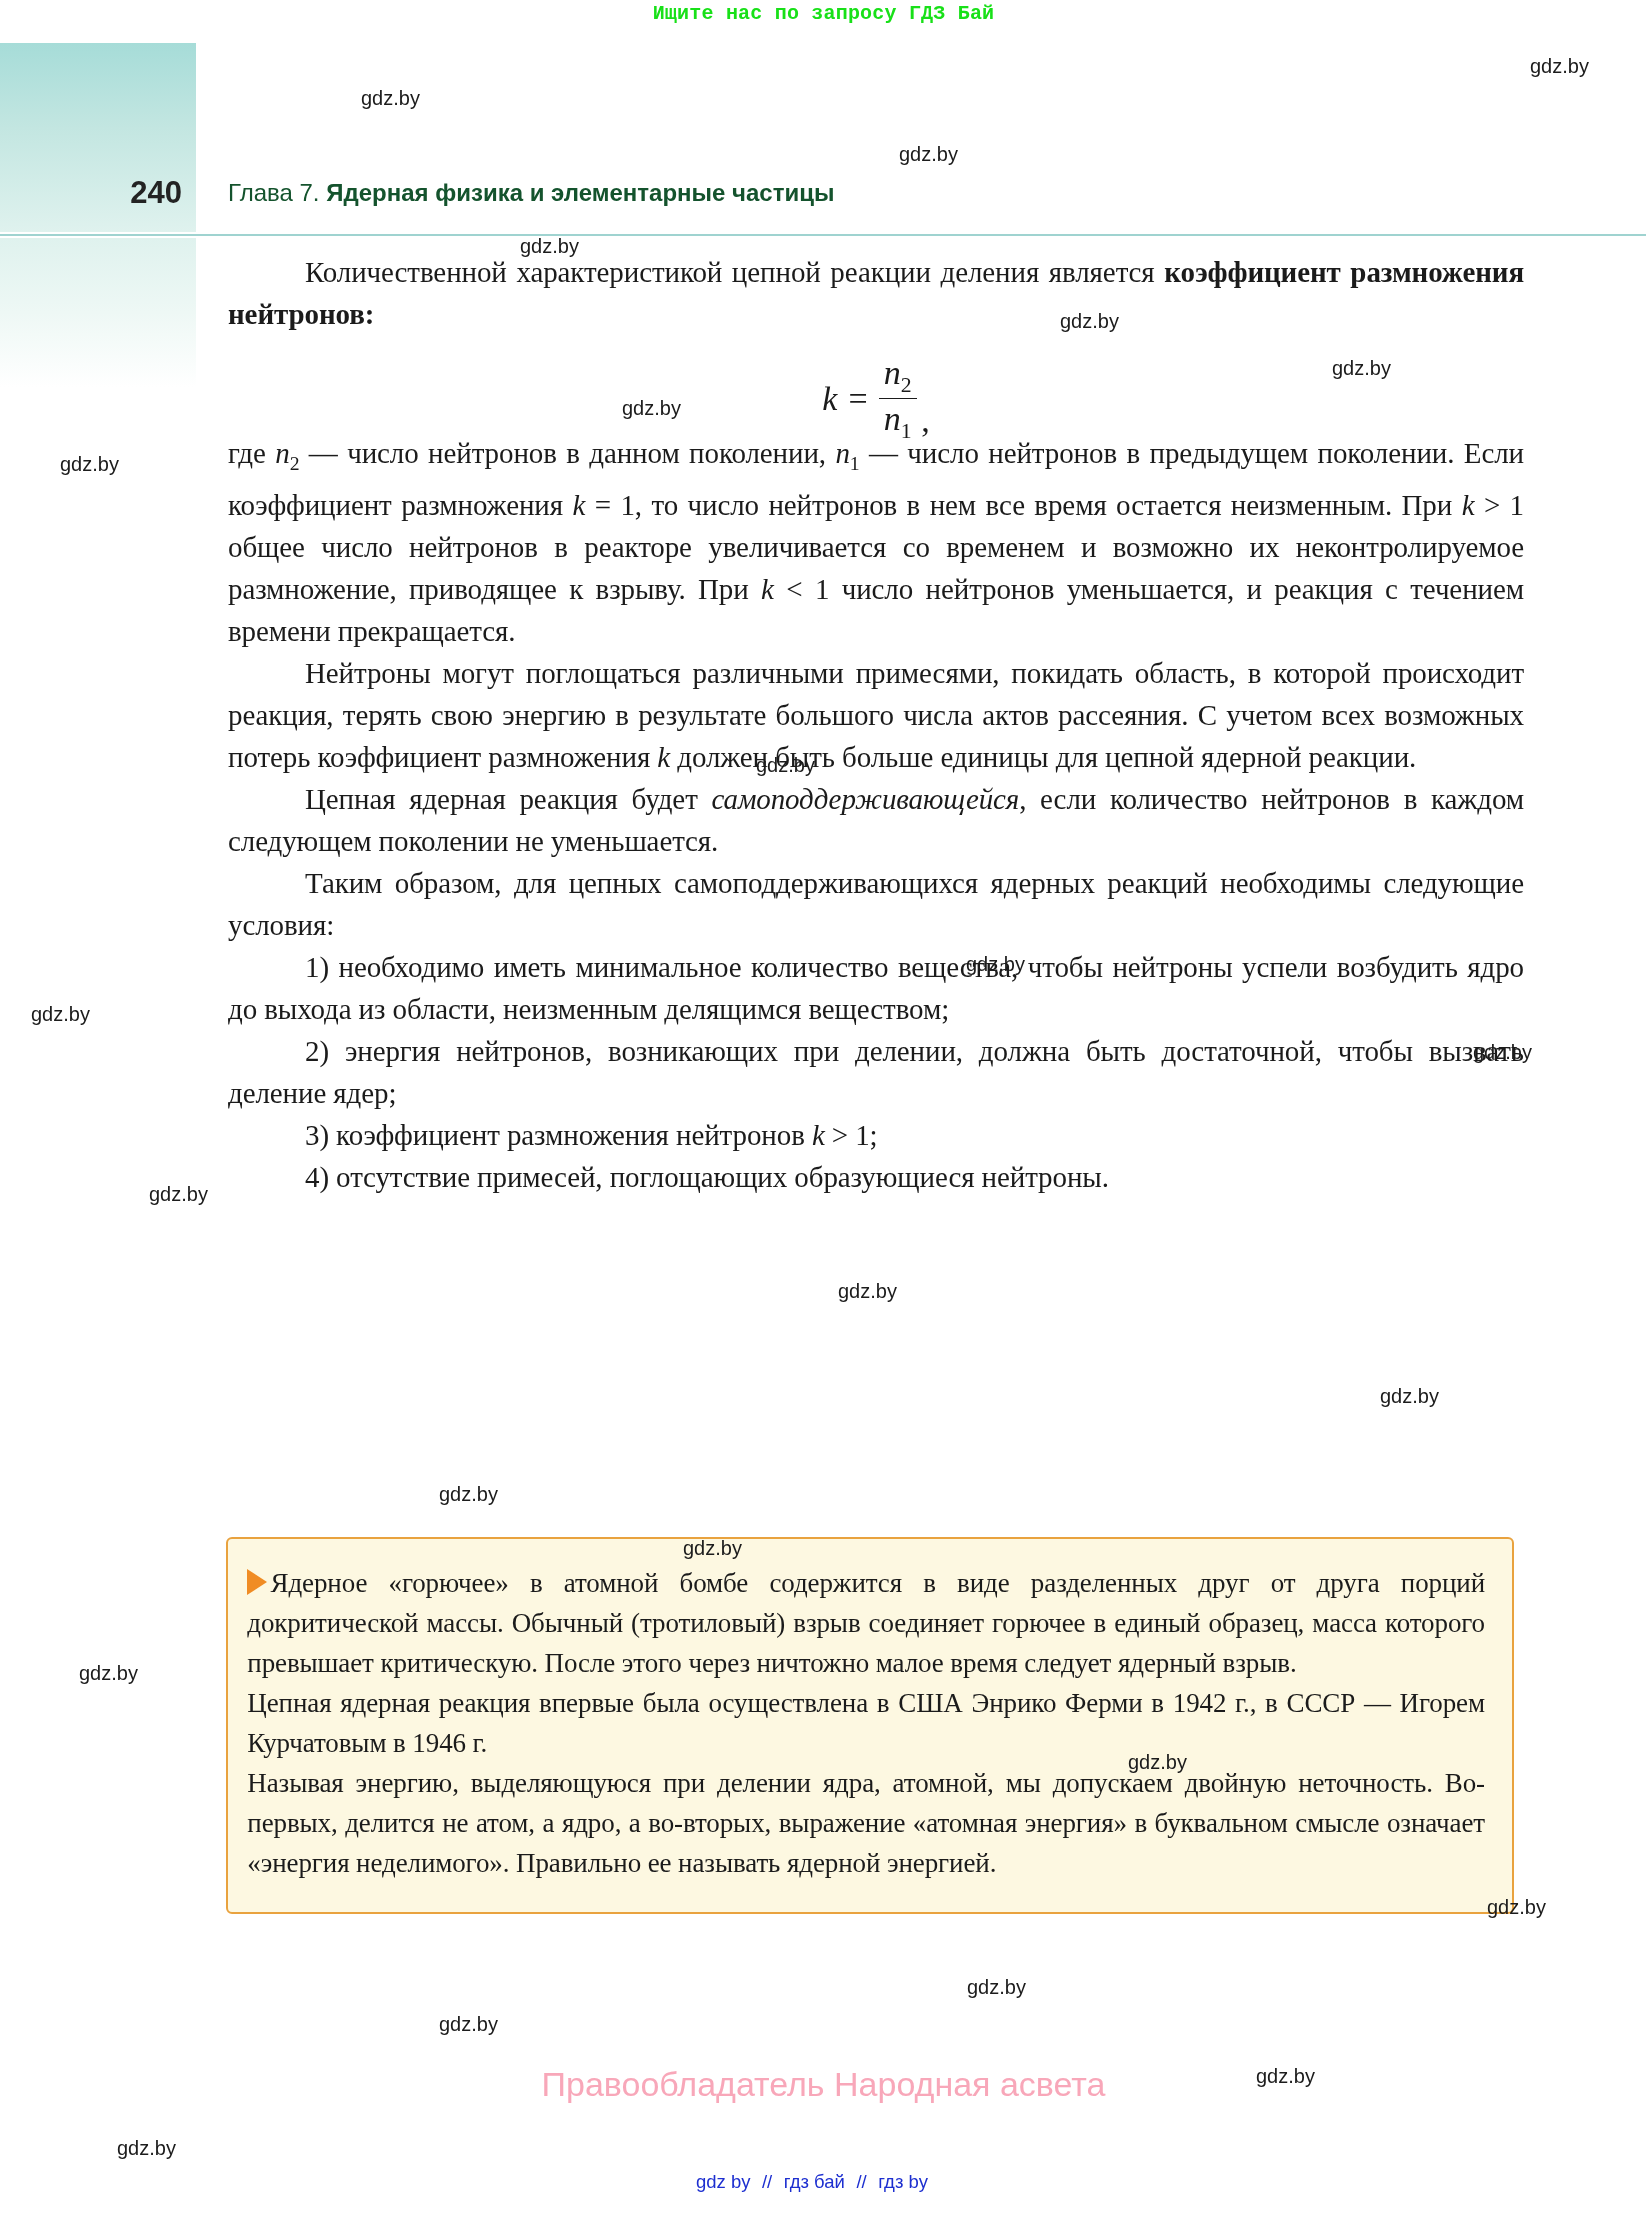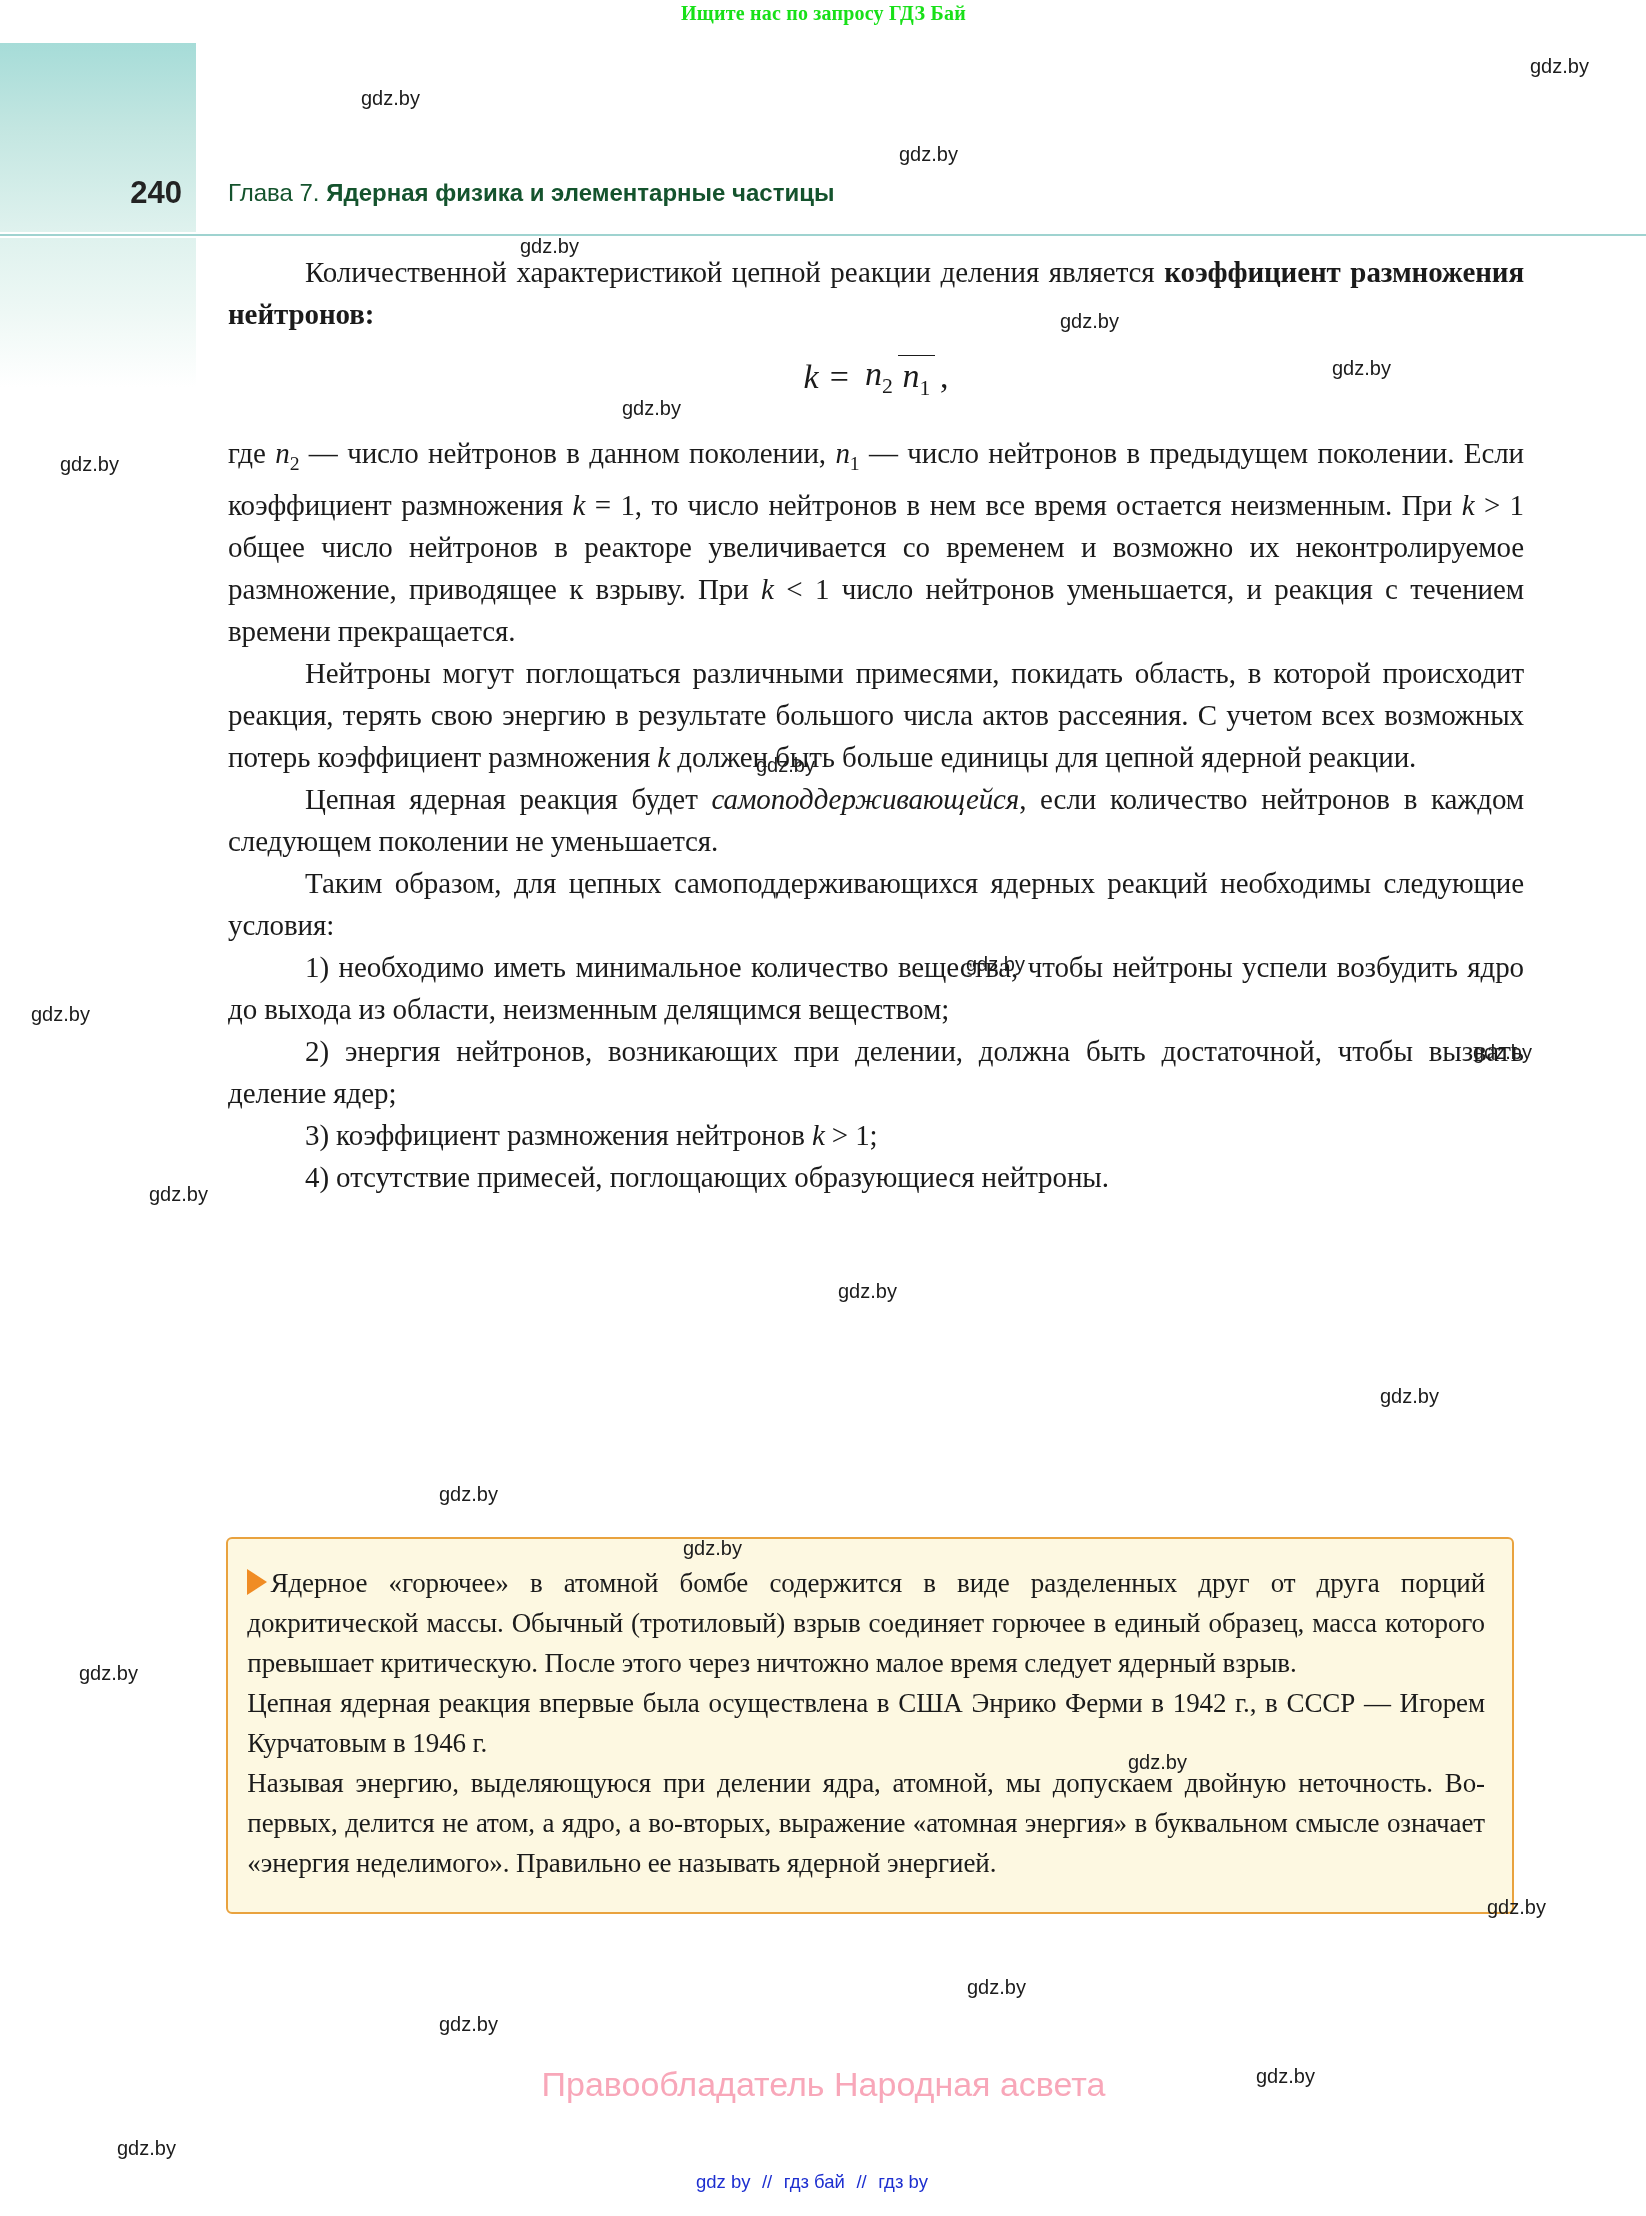--- a/index.html
+++ b/index.html
@@ -14,21 +14,21 @@
     overflow: hidden;
     font-family: "Liberation Serif", "DejaVu Serif", serif;
     color: #1b1b1b;
   }
 
   
   #promo-banner {
     position: absolute;
     top: 1.6px; left: 0; right: 0;
     text-align: center;
-    font-family: Liberation Serif, serif;
+    font-family: Liberation Mono, monospace;
     font-weight: bold;
     font-size: 20px;
     color: #18e018;
     letter-spacing: 0.2px;
     white-space: nowrap;
   }
 
   
   #tealblock-top {
     position: absolute;
@@ -112,21 +112,21 @@
     display: inline-flex;
     align-items: center;
     font-family: "Liberation Serif", "DejaVu Serif", serif;
     font-size: 34px;
   }
   .frac-expr .lhs  { font-style: italic; margin-right: 11.3px; }
   .frac-expr .eq   { margin-right: 11.3px; }
   .frac-expr .comma{ margin-left: 4.8px; align-self: flex-end; padding-bottom: 3.2px; }
   .frac {
     display: inline-flex;
-    flex-direction: row;
+    flex-direction: column;
     align-items: center;
     line-height: 1.06;
   }
   .frac .num { padding: 0 4.8px 1.6px; font-style: italic; }
   .frac .den { padding: 1.6px 4.8px 0; font-style: italic; border-top: 1.6px solid #1b1b1b; }
   .frac sub { font-style: normal; font-size: .64em; }
 
   
   .listitem {
     font-size: 29px;

